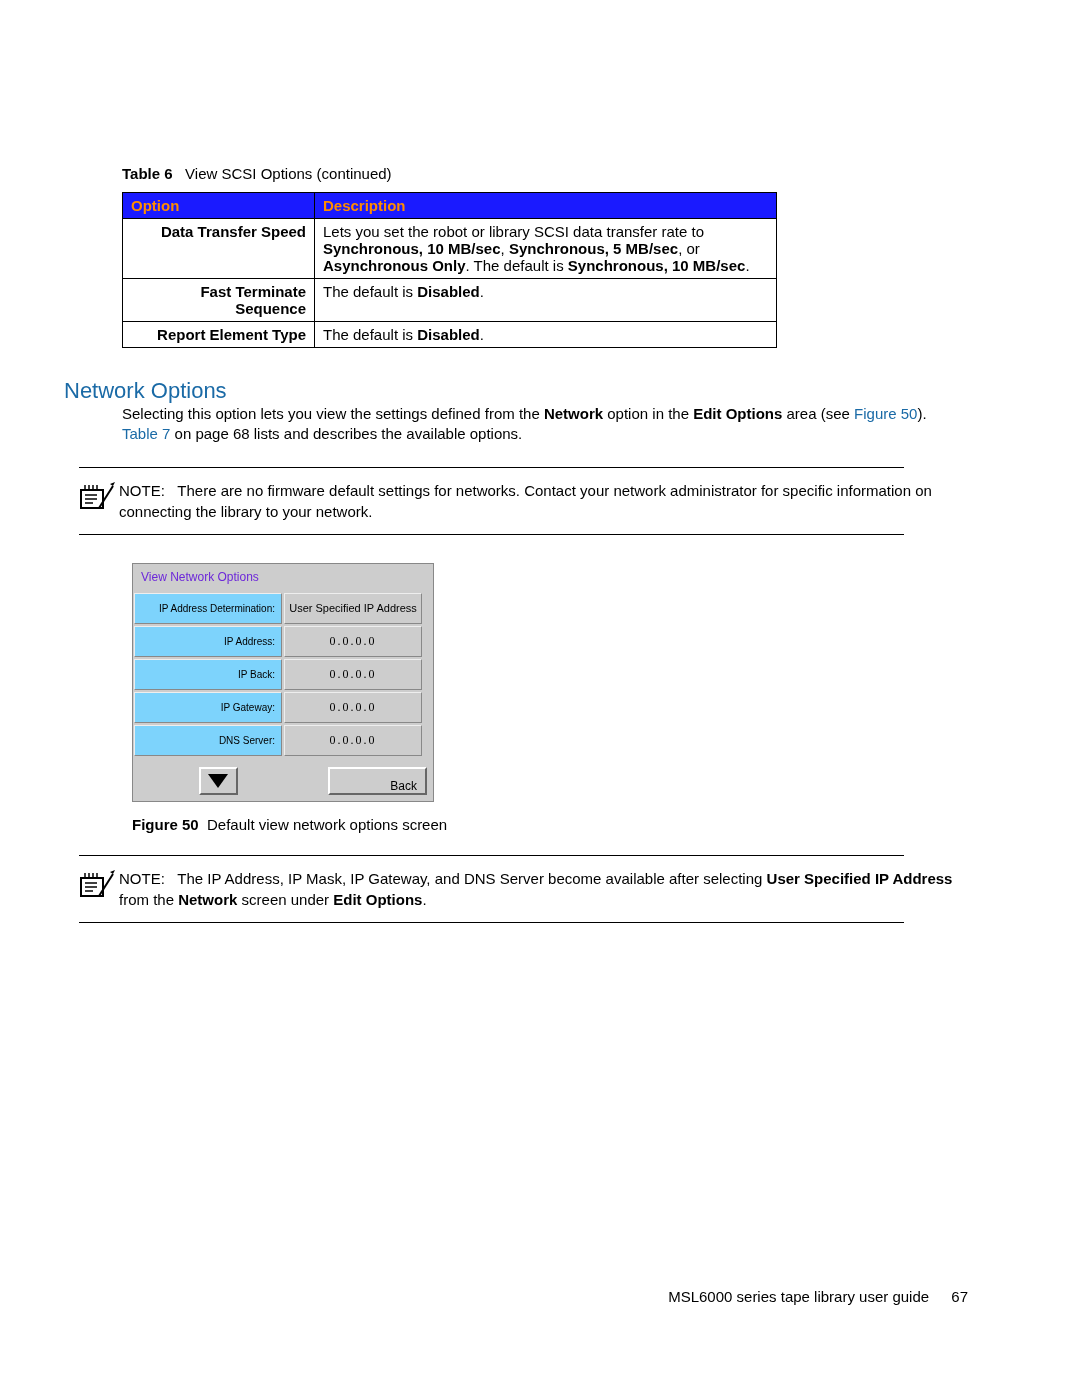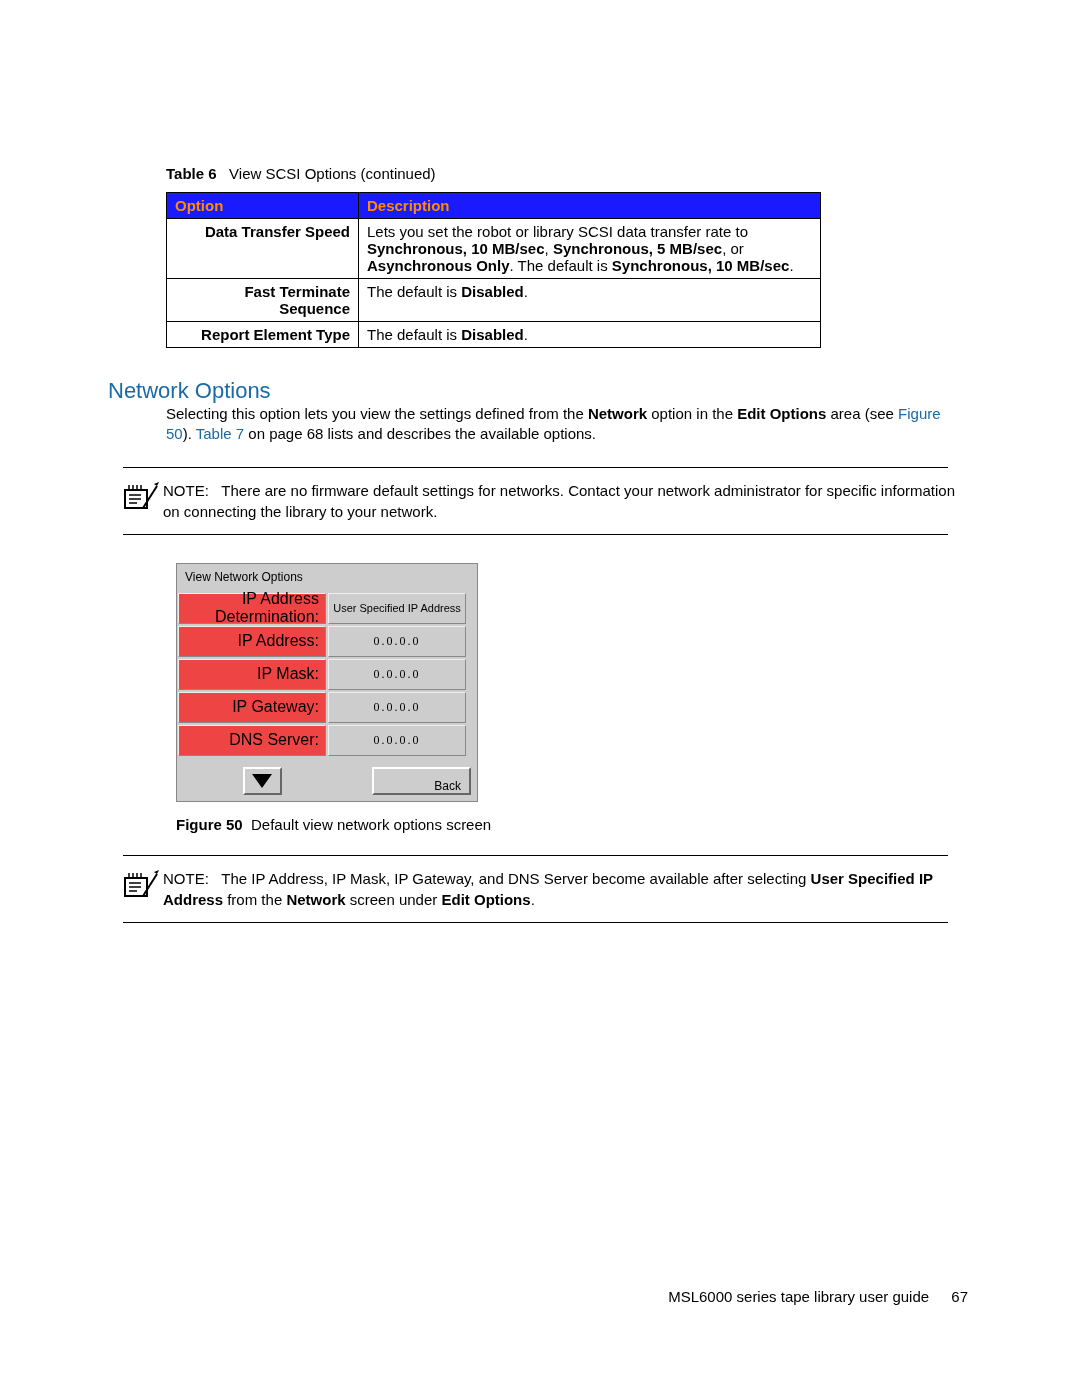--- a/index.html
+++ b/index.html
@@ -8,21 +8,21 @@
     background: #fff;
     font-family: Arial, Helvetica, sans-serif;
     font-size: 15px;
     color: #000;
   }
   .page {
     width: 1080px;
     height: 1397px;
     position: relative;
     box-sizing: border-box;
-    padding: 165px 120px 0 108px;
+    padding: 165px 120px 0 64px;
   }
   .table-caption {
     font-size: 15px;
     margin-bottom: 10px;
     margin-left: 58px;
   }
   .table-caption .tlabel {
     font-weight: bold;
   }
   table.options {
@@ -104,44 +104,44 @@
   .panel {
     width: 300px;
     margin-left: 68px;
     background: #cdcdcd;
     border: 1px solid #888;
     font-family: Arial, sans-serif;
     font-size: 12px;
   }
   .panel-title {
     padding: 6px 8px 8px 8px;
-    color: #000000;
+    color: #6d28d9;
   }
   .panel-grid {
     display: grid;
     grid-template-columns: 150px 140px;
     grid-auto-rows: 33px;
     align-items: stretch;
     justify-content: start;
     padding-bottom: 6px;
   }
   .pg-label {
     text-align: right;
     padding-right: 6px;
     color: #000;
     display: flex;
     align-items: center;
     justify-content: flex-end;
     border-top: 1px solid #eee;
     border-left: 1px solid #eee;
     border-right: 1px solid #888;
     border-bottom: 1px solid #888;
-    background: #ef4444;
+    background: #7dd3fc;
     margin: 1px;
-    font-size: 16px;
+    font-size: 10px;
   }
   .pg-value {
     display: flex;
     align-items: center;
     justify-content: center;
     background: #cdcdcd;
     margin: 1px;
     font-family: Liberation Serif, serif;
     font-size: 12px;
     letter-spacing: 2px;
@@ -287,21 +287,21 @@
 
   <div class="panel">
     <div class="panel-title">View Network Options</div>
     <div class="panel-grid">
       <div class="pg-label">IP Address Determination:</div>
       <div class="pg-value plain">User Specified IP Address</div>
 
       <div class="pg-label">IP Address:</div>
       <div class="pg-value">0.0.0.0</div>
 
-      <div class="pg-label">IP Mask:</div>
+      <div class="pg-label">IP Back:</div>
       <div class="pg-value">0.0.0.0</div>
 
       <div class="pg-label">IP Gateway:</div>
       <div class="pg-value">0.0.0.0</div>
 
       <div class="pg-label">DNS Server:</div>
       <div class="pg-value">0.0.0.0</div>
     </div>
     <div class="panel-buttons">
       <div class="btn-down">

